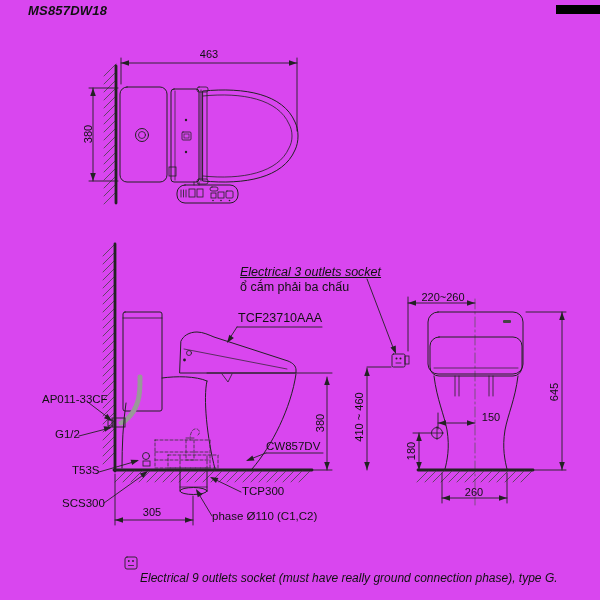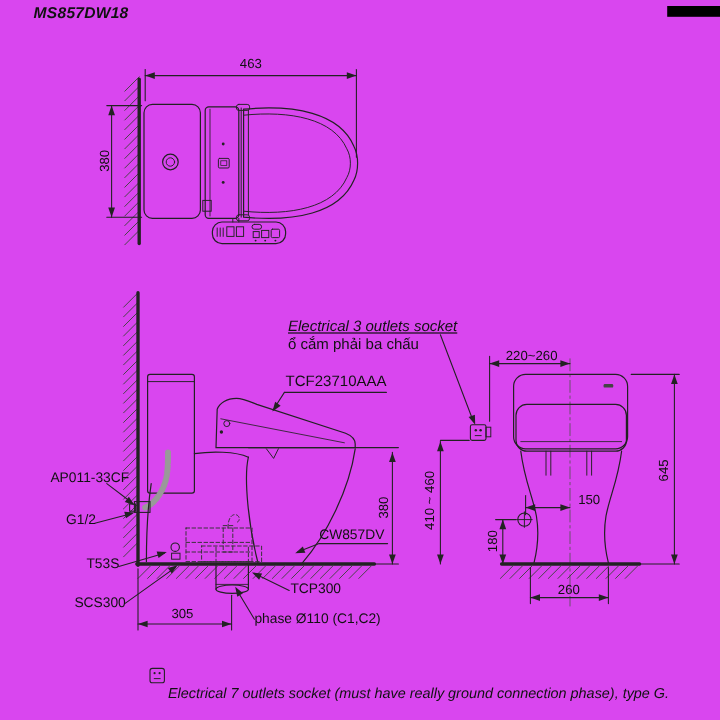--- a/index.html
+++ b/index.html
@@ -252,15 +252,15 @@
   <div class="t dim vc" style="left:320px;top:423px;">380</div>
   <div class="t dim hc" style="left:152px;top:506px;">305</div>
 
   <div class="t dim hc" style="left:443px;top:291px;">220~260</div>
   <div class="t dim vc" style="left:554px;top:392px;">645</div>
   <div class="t dim vc" style="left:359px;top:417px;">410 ~ 460</div>
   <div class="t dim hc" style="left:456px;top:411px;margin-left:35px;">150</div>
   <div class="t dim vc" style="left:411px;top:451px;">180</div>
   <div class="t dim hc" style="left:474px;top:486px;">260</div>
 
-  <div class="t note it" style="left:140px;top:571px;">Electrical 7 outlets socket (must have really ground connection phase), type G.</div>
+  <div class="t note it" style="left:140px;top:571px;">Electrical 9 outlets socket (must have really ground connection phase), type G.</div>
 
 </div>
 
 </body></html>

